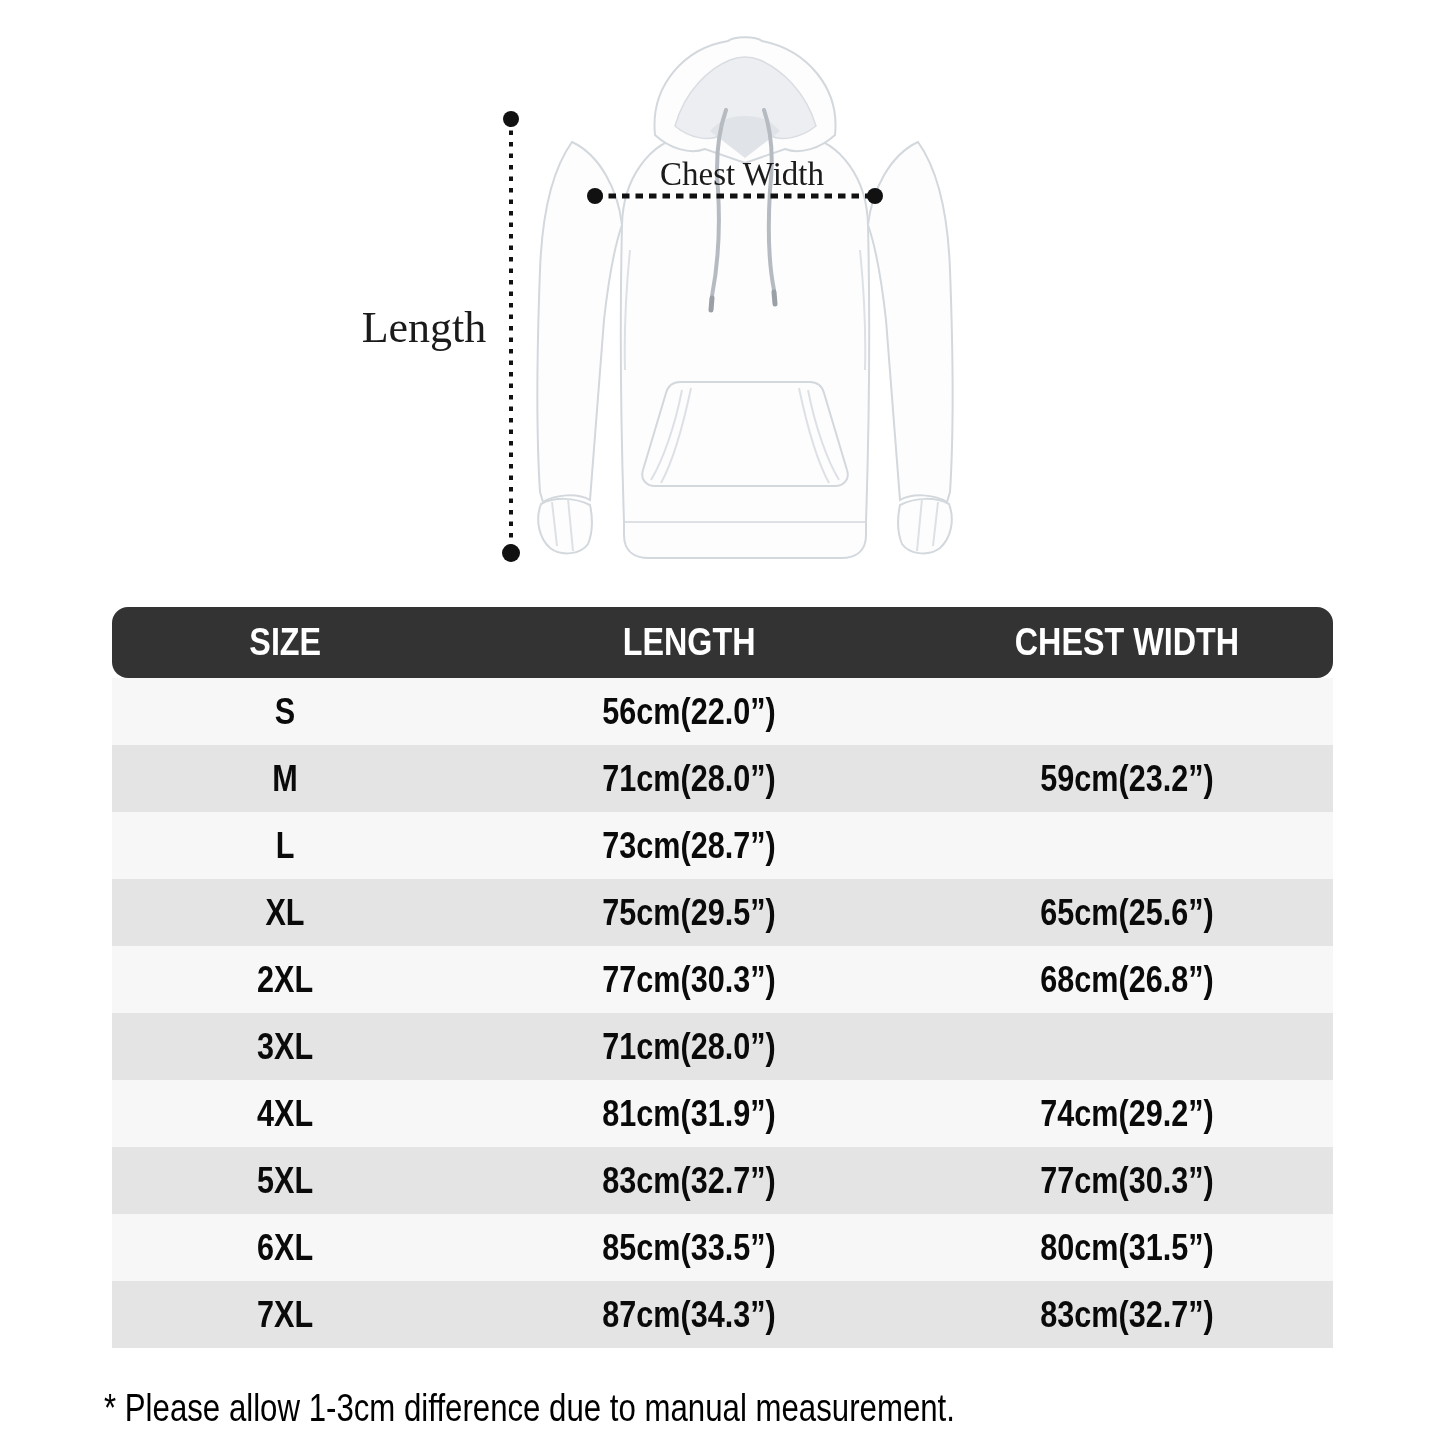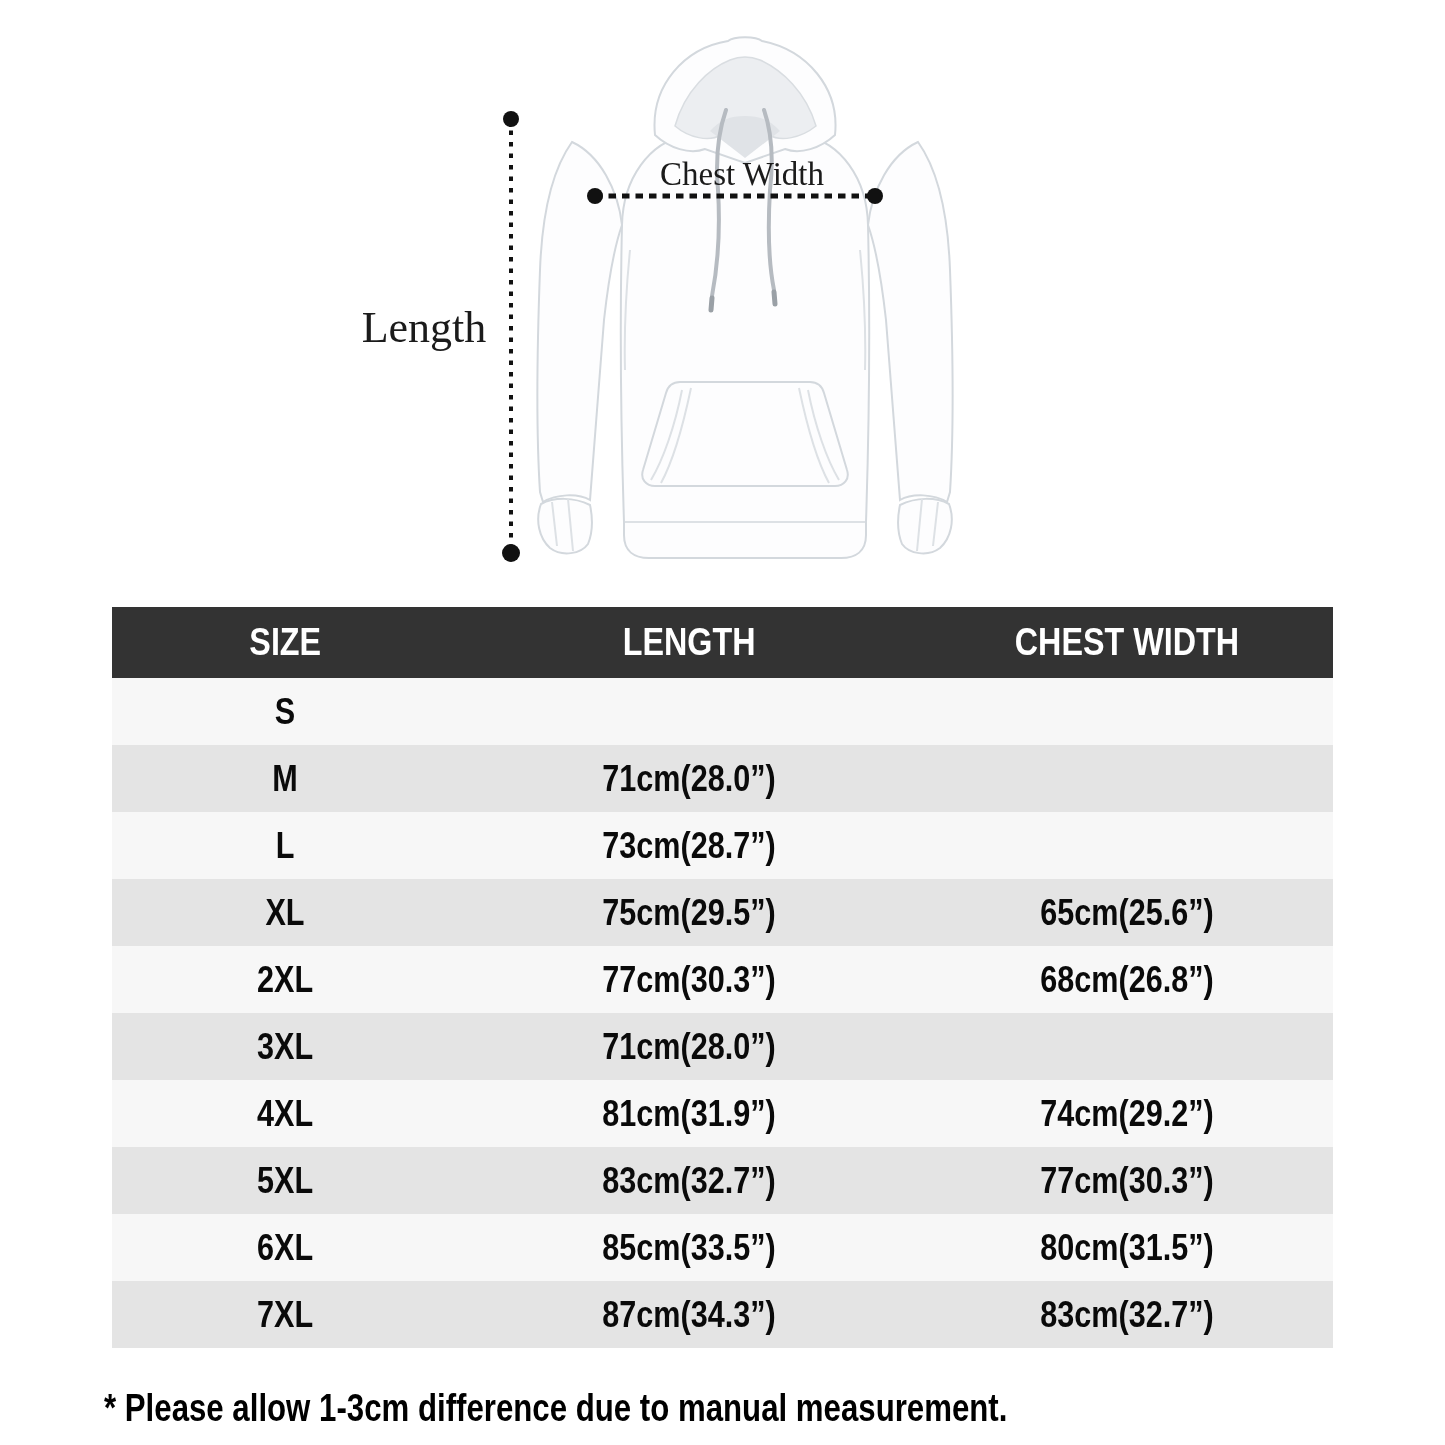--- a/index.html
+++ b/index.html
@@ -10,33 +10,33 @@
   
   .cond{display:inline-block;transform:scaleX(0.85);transform-origin:50% 50%;white-space:nowrap;}
   .cond-left{display:inline-block;transform:scaleX(0.80);transform-origin:0 50%;white-space:nowrap;}
 
   .diagram-wrap{position:absolute;left:330px;top:30px;width:660px;height:560px;}
 
   .size-table{position:absolute;left:112px;top:607px;width:1221px;}
   .thead{
     height:71px;background:#333333;display:grid;
     grid-template-columns:28.4% 37.8% 33.8%;align-items:center;
-    color:#ffffff;font-weight:bold;font-size:38px;text-align:center;
+    color:#ffffff;font-weight:bold;font-size:38px;text-align:center;border-radius:16px;
   }
   .trow{
     height:67px;display:grid;grid-template-columns:28.4% 37.8% 33.8%;
     align-items:center;font-size:36px;font-weight:bold;color:#0a0a0a;text-align:center;
   }
   .trow.light{background:#f7f7f7;}
   .trow.dark{background:#e4e4e4;}
   .cell{overflow:visible;}
 
   .footnote{
     position:absolute;left:104px;top:1386px;width:1300px;
-    font-size:39px;font-weight:bold;color:#000000;
+    font-size:39px;font-weight:normal;color:#000000;
   }
 
   svg text.serif-label{
     font-family:"Liberation Serif",serif;
     fill:#1b1b1b;
   }
 </style>
 </head>
 <body>
 
@@ -113,24 +113,26 @@
 
 <div class="size-table">
   <div class="thead">
     <div class="cell"><span class="cond">SIZE</span></div>
     <div class="cell"><span class="cond">LENGTH</span></div>
     <div class="cell"><span class="cond">CHEST WIDTH</span></div>
   </div>
 
   <div class="trow light">
     <div class="cell"><span class="cond">S</span></div>
+    <div class="cell"><span class="cond">56cm(22.0”)</span></div>
   </div>
   <div class="trow dark">
     <div class="cell"><span class="cond">M</span></div>
     <div class="cell"><span class="cond">71cm(28.0”)</span></div>
+    <div class="cell"><span class="cond">59cm(23.2”)</span></div>
   </div>
   <div class="trow light">
     <div class="cell"><span class="cond">L</span></div>
     <div class="cell"><span class="cond">73cm(28.7”)</span></div>
   </div>
   <div class="trow dark">
     <div class="cell"><span class="cond">XL</span></div>
     <div class="cell"><span class="cond">75cm(29.5”)</span></div>
     <div class="cell"><span class="cond">65cm(25.6”)</span></div>
   </div>

